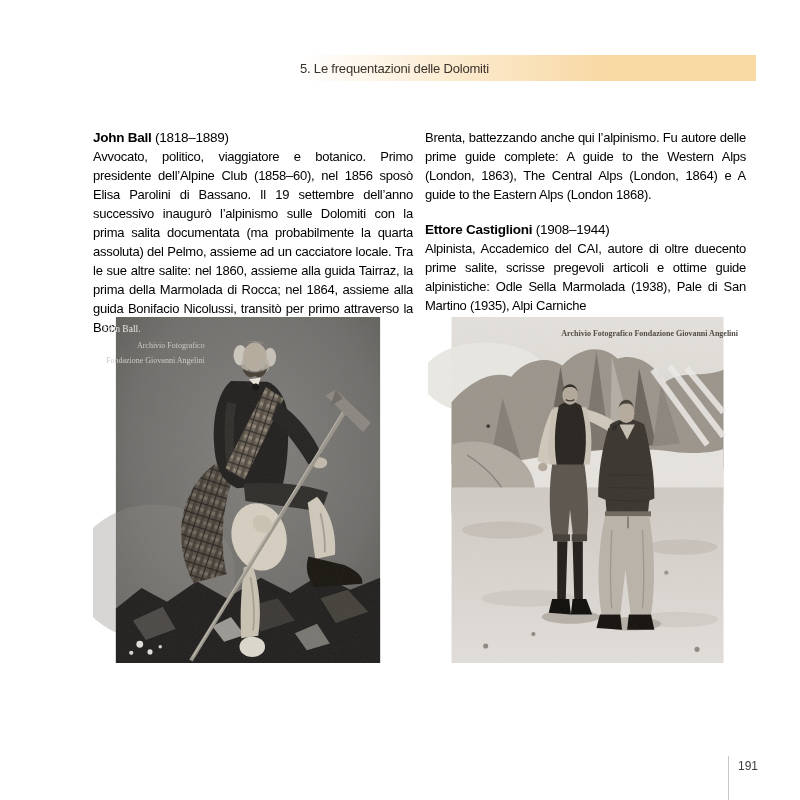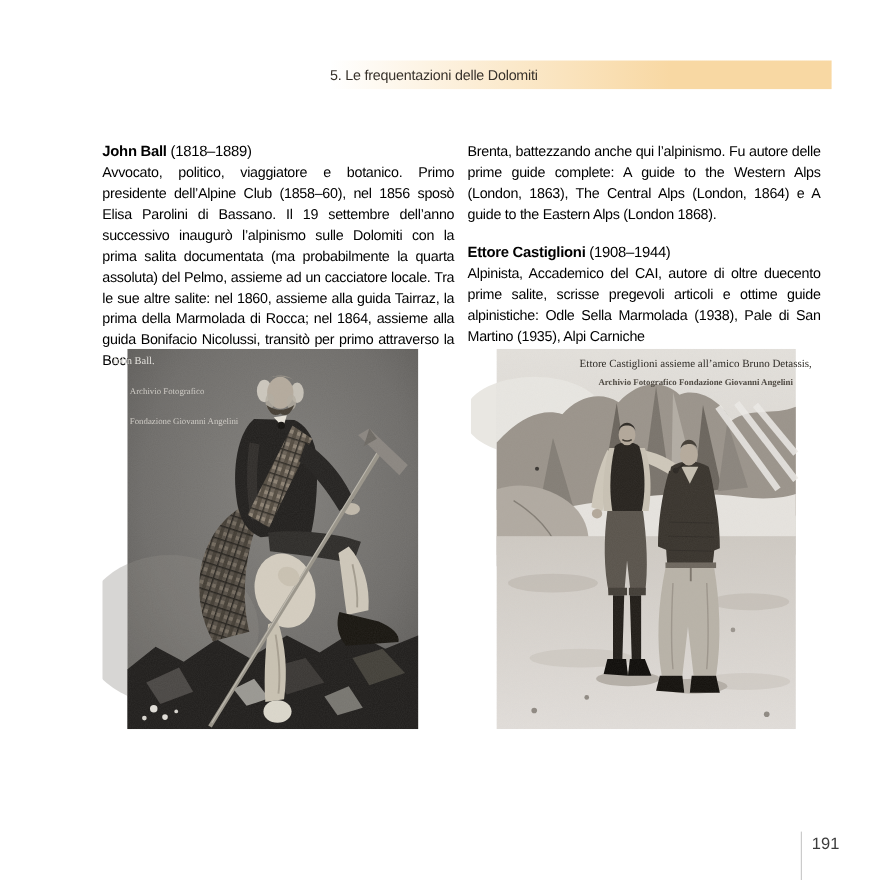--- a/index.html
+++ b/index.html
@@ -24,29 +24,29 @@
   .gap16{height:16px;}
 
   
   .photo{position:absolute;top:317px;height:346px;overflow:hidden;font-family:Liberation Serif, serif;}
   .photo-left{left:93px;width:310px;}
   .photo-right{left:428px;width:319px;}
   .photo svg{display:block;width:100%;height:100%;}
 
   .caption-left{position:absolute;top:7px;left:9px;}
   .caption-left .ct{font-size:9.5px;color:#e5e3de;margin:0 0 6px 0;}
-  .caption-left .cc{font-size:8px;line-height:11px;color:#cdcac4;margin:16px;}
+  .caption-left .cc{font-size:8px;line-height:11px;color:#cdcac4;margin:4px;text-align:right;}
 
   .caption-right{position:absolute;top:8px;right:9px;text-align:right;}
   .caption-right .cl{font-size:10px;line-height:13.5px;color:#2f2c27;margin:0;}
   .caption-right .cc{font-size:8px;font-weight:700;color:#514c45;margin:4px 0 0 0;text-align:center;}
 
   
   .footer-rule{position:absolute;left:728px;top:756px;width:1px;height:44px;background:#c6c6c6;}
-  .page-number{position:absolute;left:738px;top:759px;font-size:15px;color:#3c3c3c;}
+  .page-number{position:absolute;left:738px;top:759px;font-size:12px;color:#3c3c3c;}
 </style>
 </head>
 <body>
 
 <div class="page">
 
   <div class="chapter-bar">
     <span class="chapter-title">5. Le frequentazioni delle Dolomiti</span>
   </div>
 
@@ -231,21 +231,20 @@
       <path d="M208,349 L234,349 L238,367 L206,367 Z" fill="#14110d"></path>
       <ellipse cx="205" cy="113" rx="9.5" ry="11.5" fill="#b6ab9c"></ellipse>
       <path d="M196,108 C196,100 214,99 214,108 C214,102 210,97 205,97 C200,97 196,102 196,108 Z" fill="#433d35"></path>
       <line x1="200" y1="123" x2="192" y2="129" stroke="#2b2722" stroke-width="2"></line>
       <circle cx="191" cy="130" r="3" fill="#2b2722"></circle>
 
       <rect width="319" height="406" filter="url(#grainR)" opacity="0.14"></rect>
     </svg>
 
     <figcaption class="caption-right">
-      <p class="cl">Ettore Castiglioni assieme all’amico Bruno Detassis,</p>
       <p class="cc">Archivio Fotografico Fondazione Giovanni Angelini</p>
     </figcaption>
   </figure>
 
   <div class="footer-rule"></div>
   <div class="page-number">191</div>
 
 </div>
 
 </body></html>

